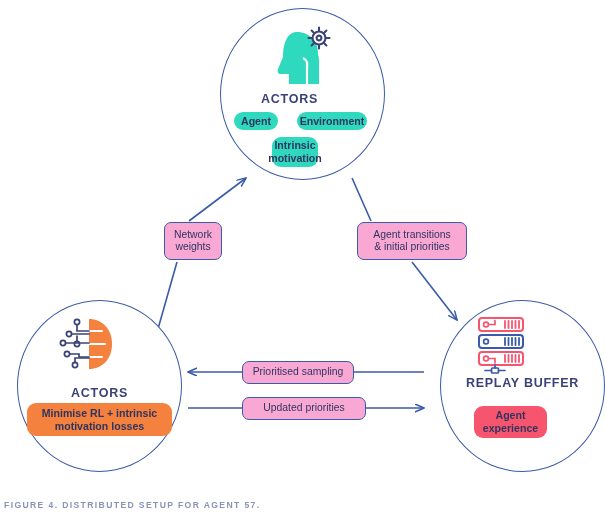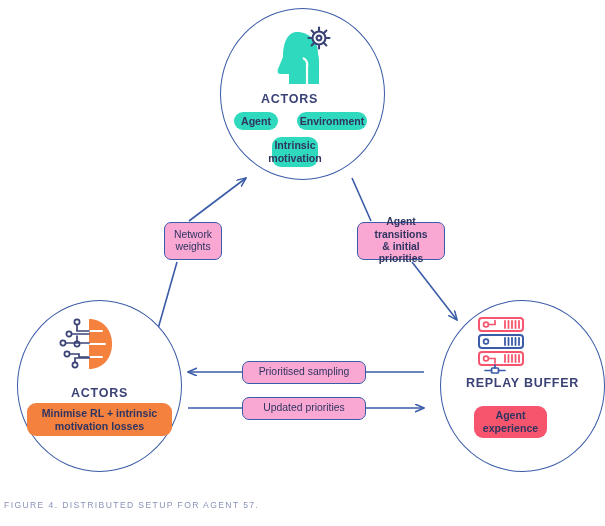--- a/index.html
+++ b/index.html
@@ -76,21 +76,21 @@
     position: absolute;
   }
 
   .caption {
     position: absolute;
     left: 4px;
     top: 500px;
     color: #8A93B8;
     font-size: 8.6px;
     letter-spacing: 0.16em;
-    font-weight: normal;
+    font-weight: bold;
   }
 
   .teal-pill { background: #2FD9BD; }
   .orange-pill { background: #F5813F; }
   .red-pill { background: #F7556E; }
 </style>
 </head>
 <body>
 
 <svg id="canvas" viewBox="0 0 605 526">
@@ -248,20 +248,20 @@
 </div>
 
 <div class="node-title" style="left:440px; top:376px; width:165px;">REPLAY BUFFER</div>
 
 <div class="pill red-pill" style="left:474px; top:406px; width:73px; height:32px; white-space:pre-line;">Agent
 experience</div>
 
 <div class="edge-label" style="left:164px; top:222px; width:58px; height:38px;">Network
 weights</div>
 
-<div class="edge-label" style="left:357px; top:222px; width:88px; height:38px;font-weight:bold;">Agent transitions
+<div class="edge-label" style="left:357px; top:222px; width:110px; height:38px;">Agent transitions
 &amp; initial priorities</div>
 
-<div class="edge-label" style="left:242px; top:361px; width:124px; height:23px;">Prioritised sampling</div>
+<div class="edge-label" style="left:242px; top:361px; width:112px; height:23px;">Prioritised sampling</div>
 
 <div class="edge-label" style="left:242px; top:397px; width:124px; height:23px;border-radius:7px;">Updated priorities</div>
 
 <div class="caption">FIGURE 4. DISTRIBUTED SETUP FOR AGENT 57.</div>
 
 </body></html>

